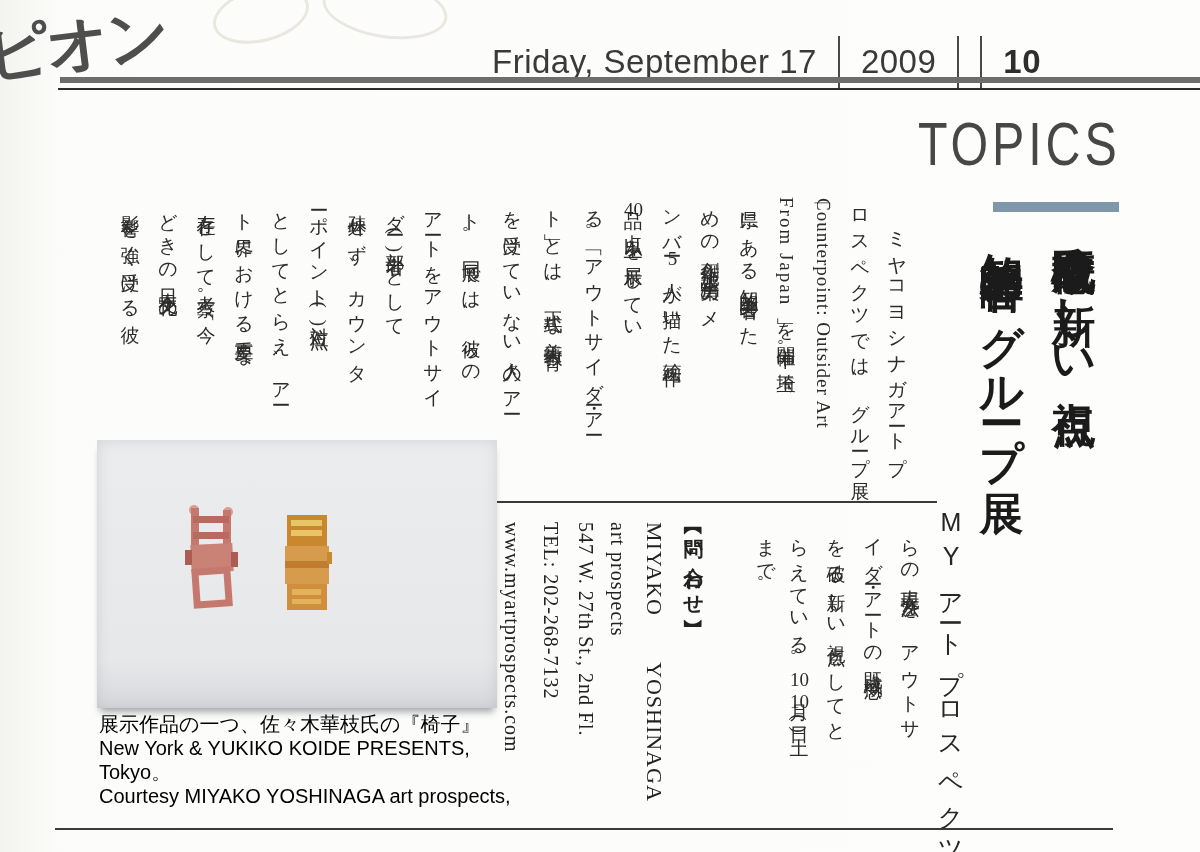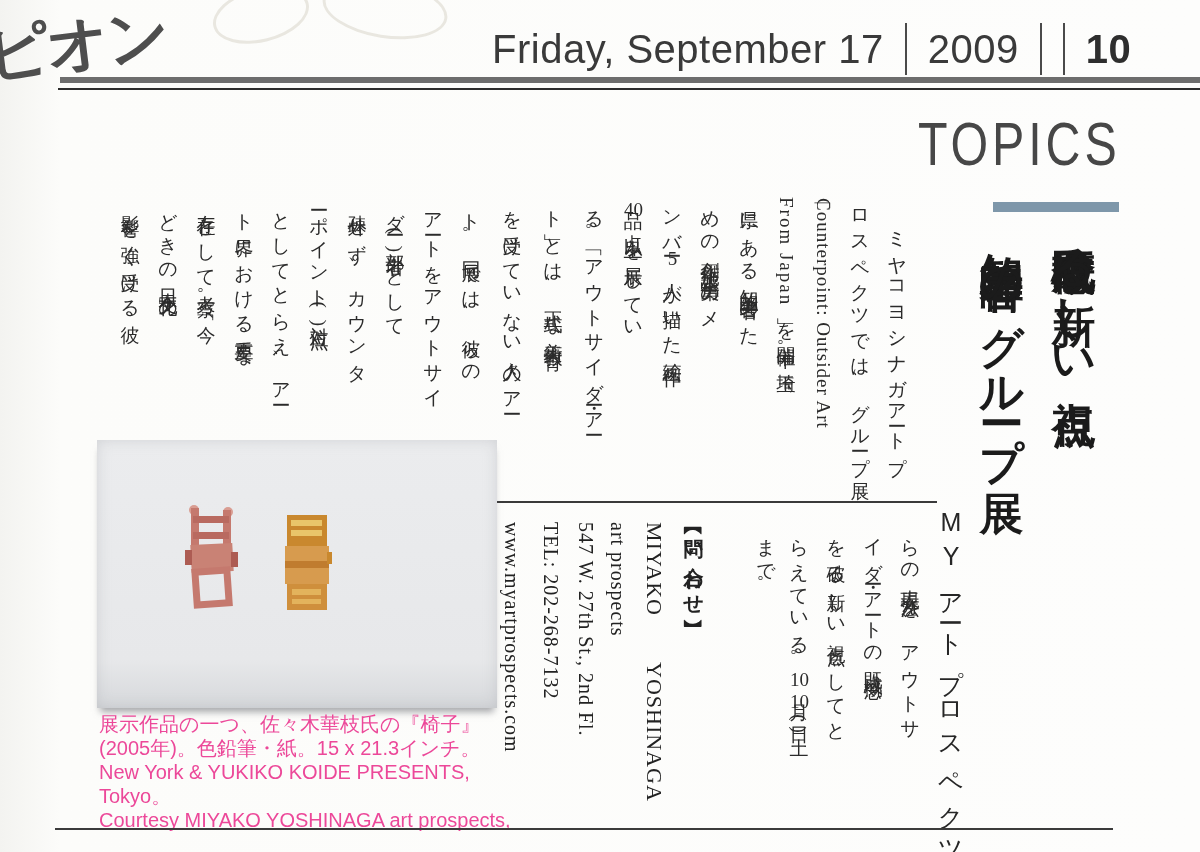--- a/index.html
+++ b/index.html
@@ -5,22 +5,22 @@
   html,body{margin:0;padding:0;}
   body{width:1200px;height:852px;position:relative;overflow:hidden;
        background:linear-gradient(90deg,#f3f3f0 0px,#fcfcfa 60px,#fdfdfc 100%);
        font-family:"Liberation Sans","DejaVu Sans",sans-serif;}
   .abs{position:absolute;}
   
   .logo{left:-14px;top:2px;font-family:"DejaVu Sans",sans-serif;font-weight:800;
         font-size:62px;color:#4e4e4e;transform:rotate(-7deg);letter-spacing:-3px;
         text-shadow:0 0 2px #fff;}
   .blob{border:3px solid #e9e7e0;border-radius:50%;}
-  .hdr-row{left:492px;top:20px;height:58px;display:flex;align-items:center;gap:21px;
-           color:#3a3a3a;font-size:40px;letter-spacing:.5px;}
+  .hdr-row{left:492px;top:33px;height:58px;display:flex;align-items:center;gap:21px;
+           color:#3a3a3a;font-size:33px;letter-spacing:.5px;}
   .hdr-sep{width:2px;height:52px;background:#4a4a4a;}
   .hdr-page{font-weight:bold;color:#2e2e2e;}
   .rule-thick{left:60px;top:77px;width:1140px;height:6px;background:#6d6d6d;}
   .rule-thin{left:58px;top:88px;width:1142px;height:2px;background:#2c2c2c;}
   .topics{left:918px;top:108px;font-size:62px;letter-spacing:5px;color:#474747;
           transform:scaleX(.78);transform-origin:left top;}
   
   .vcol{position:absolute;writing-mode:vertical-rl;text-orientation:mixed;
         line-height:1;white-space:pre;}
   .body-col{font-family:"Liberation Serif","DejaVu Serif",serif;font-size:19px;
@@ -34,21 +34,21 @@
   .contact-col{font-family:"Liberation Serif","DejaVu Serif",serif;font-size:20px;
                letter-spacing:1px;color:#222;}
   .accent-bar{left:993px;top:202px;width:126px;height:10px;background:#7e97aa;}
   .band-divider{left:497px;top:501px;width:440px;height:2px;background:#3a3a3a;}
   .bottom-rule{left:55px;top:828px;width:1058px;height:2px;background:#3b3b3b;}
   
   .artwork{left:97px;top:440px;width:400px;height:268px;
            background:linear-gradient(#ebecee,#e7e8ea 82%,#d6d8db);
            box-shadow:0 7px 7px -3px rgba(110,112,118,.6),inset 0 0 14px rgba(160,162,168,.35);}
   .caption{left:99px;top:712px;width:418px;font-size:20px;line-height:24px;
-           color:#ec4899;letter-spacing:0px;}
+           color:#000000;letter-spacing:0px;}
   .caption .cap-line{display:block;}
 </style>
 </head>
 <body>
 
 <div class="abs blob" style="left:212px;top:-12px;width:92px;height:48px;transform:rotate(-14deg);"></div>
 <div class="abs blob" style="left:322px;top:-20px;width:120px;height:52px;transform:rotate(9deg);"></div>
 <div class="abs logo">ピオン</div>
 
 <div class="abs hdr-row">
@@ -133,18 +133,17 @@
       <rect x="230" y="112" width="5" height="12" fill="#c9882e"></rect>
       <rect x="190" y="144" width="40" height="26" fill="#cf8f3c"></rect>
       <rect x="195" y="149" width="29" height="6" fill="#e3b35c"></rect>
       <rect x="195" y="159" width="29" height="5" fill="#e3b35c"></rect>
     </g>
   </svg>
 </div>
 
 <div class="abs caption">
   <span class="cap-line">展示作品の一つ、佐々木華枝氏の『椅子』</span>
-  <span class="cap-line">(2005年)。色鉛筆・紙。15 x 21.3インチ。</span>
   <span class="cap-line">New York &amp; YUKIKO KOIDE PRESENTS, Tokyo。</span>
   <span class="cap-line">Courtesy MIYAKO YOSHINAGA art prospects,</span>
 </div>
 
 <div class="abs bottom-rule"></div>
 
 </body></html>

